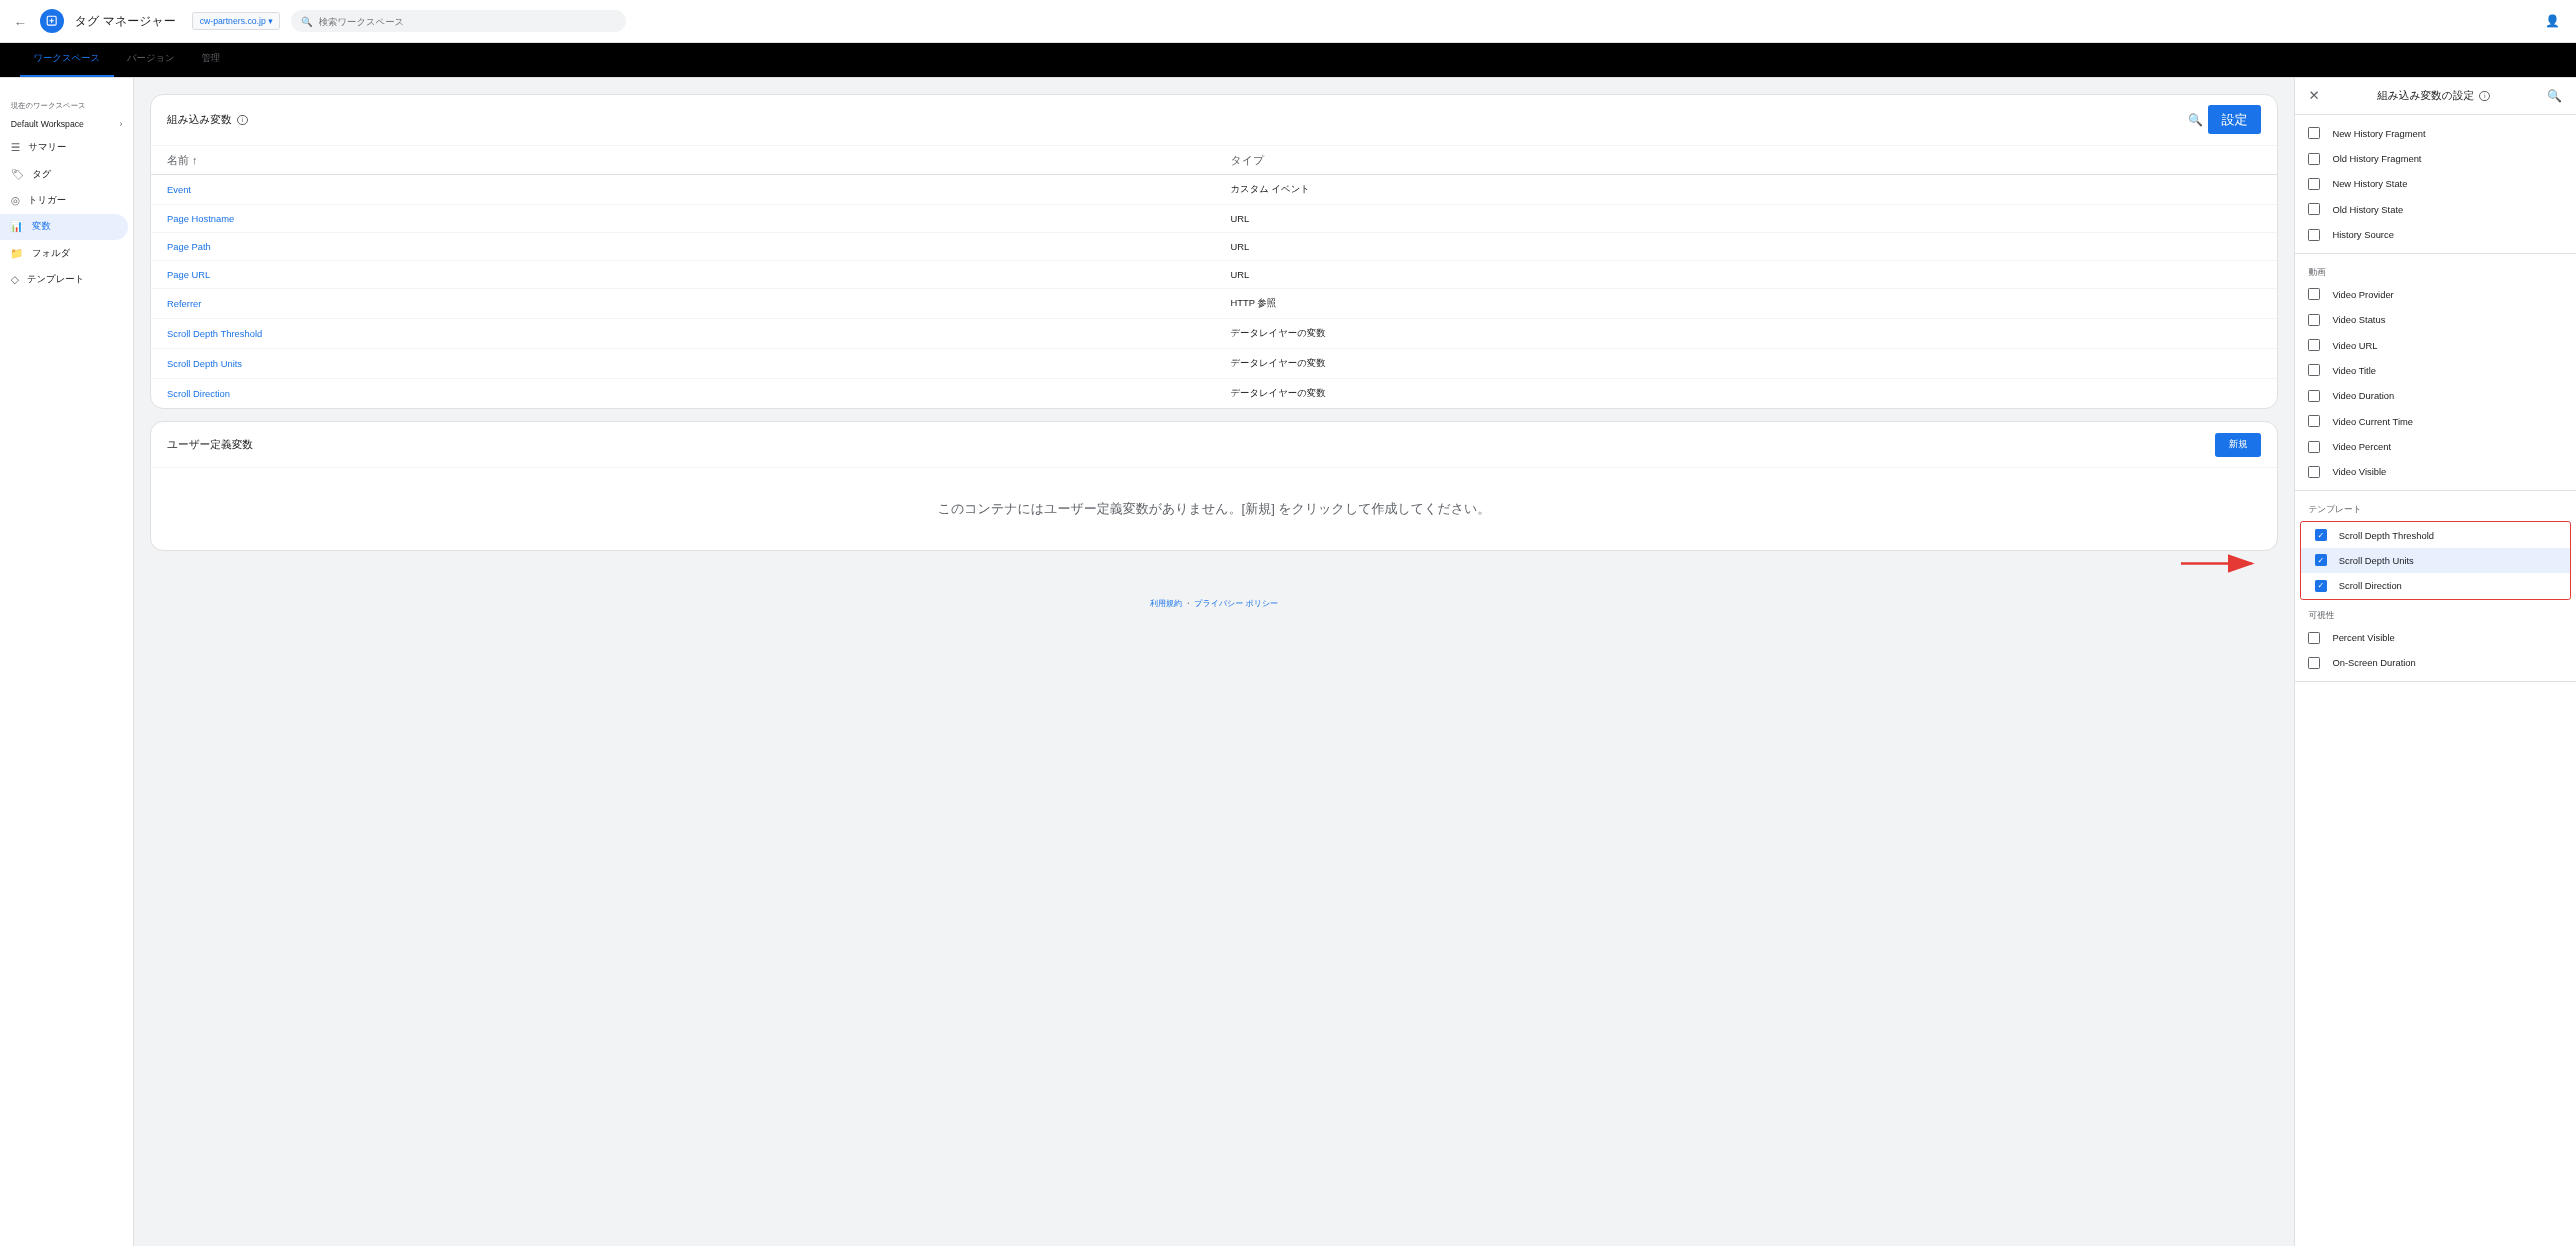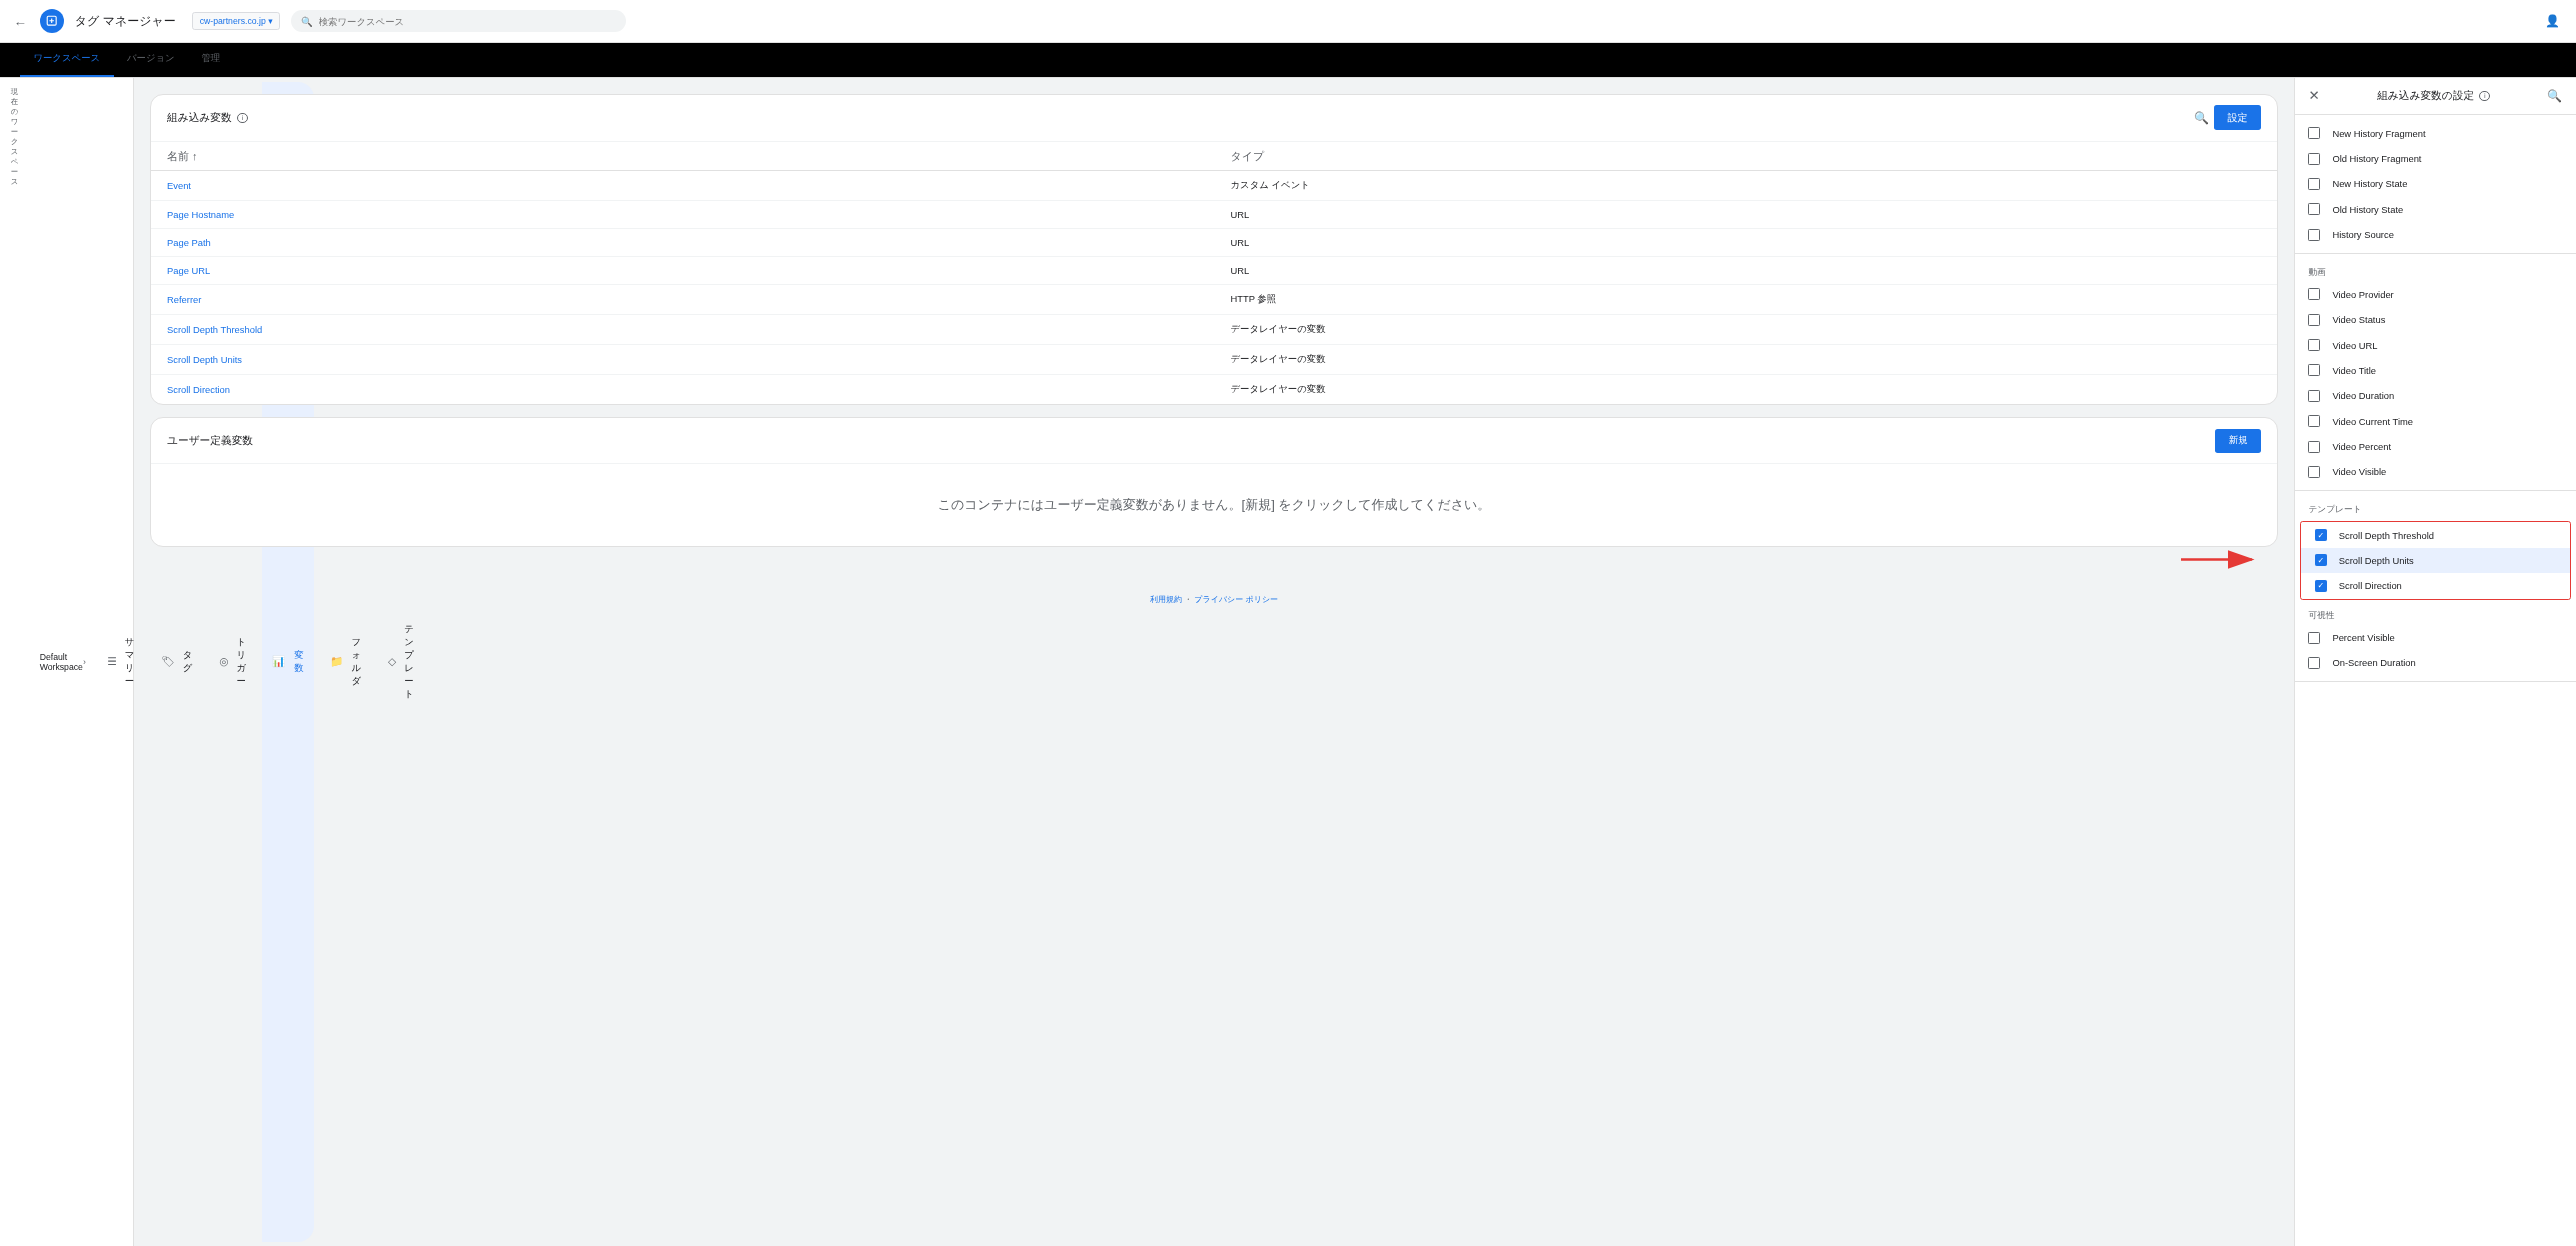--- a/index.html
+++ b/index.html
@@ -20,38 +20,38 @@
 
     
     .nav-tabs { display: flex; background: #000000; border-bottom: 0.7px solid #e0e0e0; padding: 0 20px; }
     .nav-tab { padding: 9.4px 13.4px; font-size: 9.4px; color: #5f6368; cursor: pointer; border-bottom: 2px solid transparent; }
     .nav-tab.active { color: #1a73e8; border-bottom-color: #1a73e8; font-weight: 500; }
 
     
     .main-layout { display: flex; flex: 1; overflow: hidden; }
 
     
-    .sidebar { width: 134px; background: #fff; border-right: 0.7px solid #e0e0e0; display: flex; padding: 4px 0; flex-shrink: 0; }
+    .sidebar { width: 134px; background: #fff; border-right: 0.7px solid #e0e0e0; display: flex; flex-direction: column; padding: 18px 0; flex-shrink: 0; }
     .sidebar-section-label { font-size: 7.4px; color: #5f6368; padding: 5.4px 10.7px 2.7px; }
     .workspace-btn { display: flex; align-items: center; justify-content: space-between; padding: 5.4px 10.7px; cursor: pointer; font-size: 8.7px; color: #202124; }
     .workspace-btn .chevron { color: #5f6368; }
     .sidebar-item { display: flex; align-items: center; gap: 8px; padding: 6.7px 10.7px; cursor: pointer; font-size: 9.4px; color: #202124; border-radius: 0 16px 16px 0; margin-right: 5.4px; }
     .sidebar-item.active { background: #e8f0fe; color: #1a73e8; }
     .sidebar-item .item-icon { font-size: 10.7px; color: #5f6368; }
     .sidebar-item.active .item-icon { color: #1a73e8; }
 
     
     .content { flex: 1; overflow-y: auto; padding: 16px; }
 
     
     .section-card { background: #fff; border-radius: 13px; border: 0.7px solid #e0e0e0; margin-bottom: 12px; overflow: hidden; }
     .section-header { display: flex; align-items: center; justify-content: space-between; padding: 10.7px 16px; border-bottom: 0.7px solid #f1f3f4; }
     .section-title { font-size: 10.7px; font-weight: 500; color: #202124; display: flex; align-items: center; gap: 5.4px; }
     .section-actions { display: flex; align-items: center; gap: 5.4px; }
-    .btn-settings { background: #1a73e8; color: #fff; border: none; border-radius: 2.7px; padding: 5.4px 13.4px; font-size: 10px; cursor: pointer; }
+    .btn-settings { background: #1a73e8; color: #fff; border: none; border-radius: 2.7px; padding: 5.4px 13.4px; font-size: 13px; cursor: pointer; }
     .btn-new { background: #1a73e8; color: #fff; border: none; border-radius: 2.7px; padding: 5.4px 13.4px; font-size: 9.4px; cursor: pointer; }
 
     
     .table { width: 100%; border-collapse: collapse; }
     .table th { font-size: 11px; color: #5f6368; font-weight: 500; padding: 6.7px 16px; text-align: left; border-bottom: 0.7px solid #e0e0e0; }
     .table td { padding: 8px 16px; border-bottom: 0.7px solid #f1f3f4; font-size: 9.4px; }
     .table tr:last-child td { border-bottom: none; }
     .link-cell { color: #1a73e8; cursor: pointer; text-decoration: none; }
 
     

